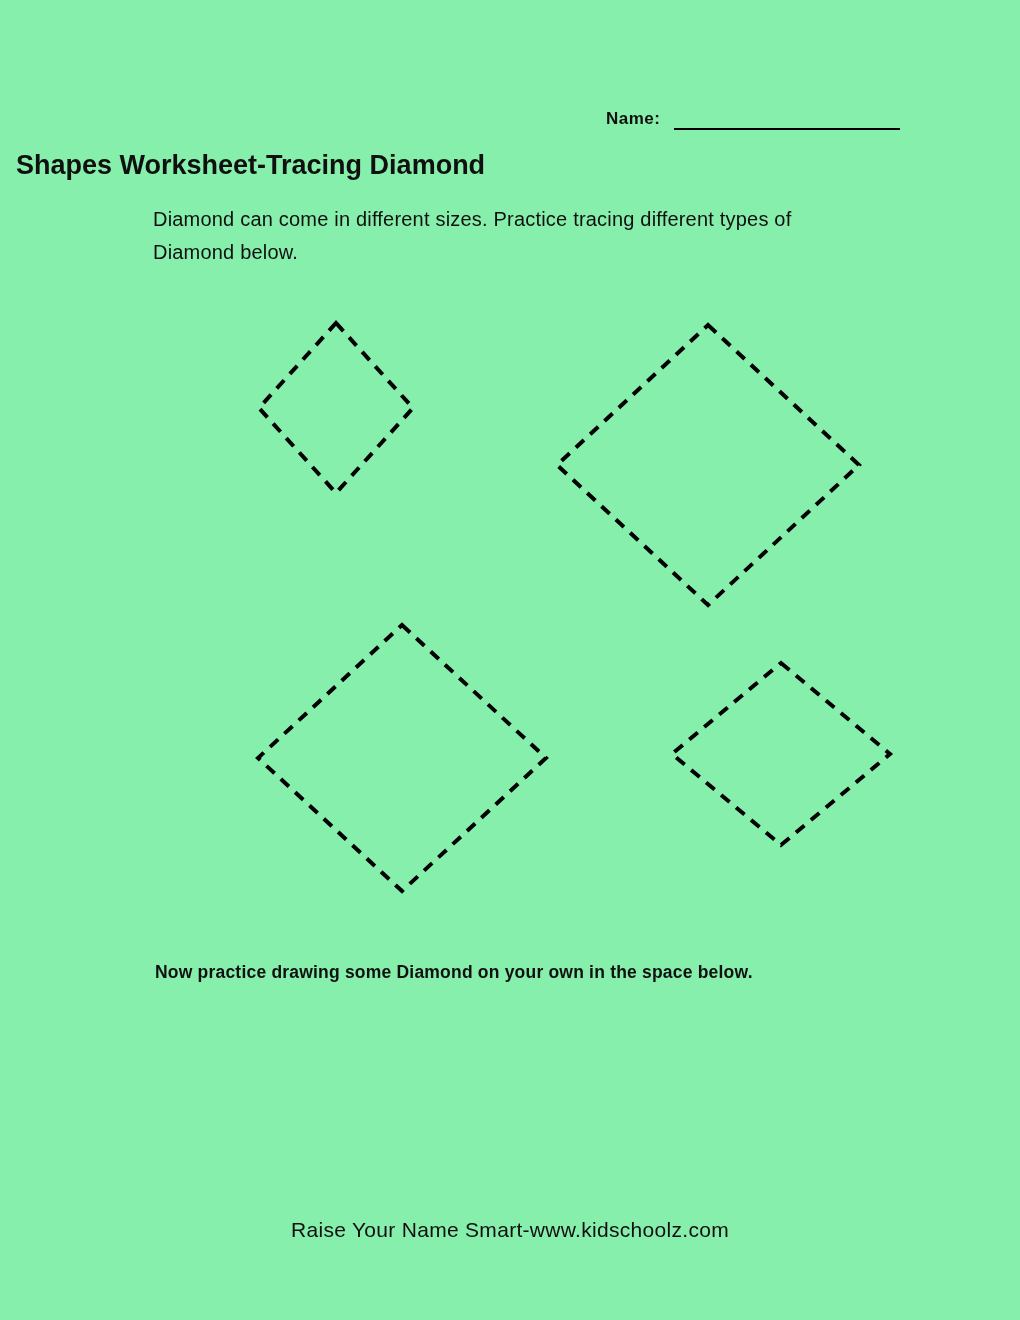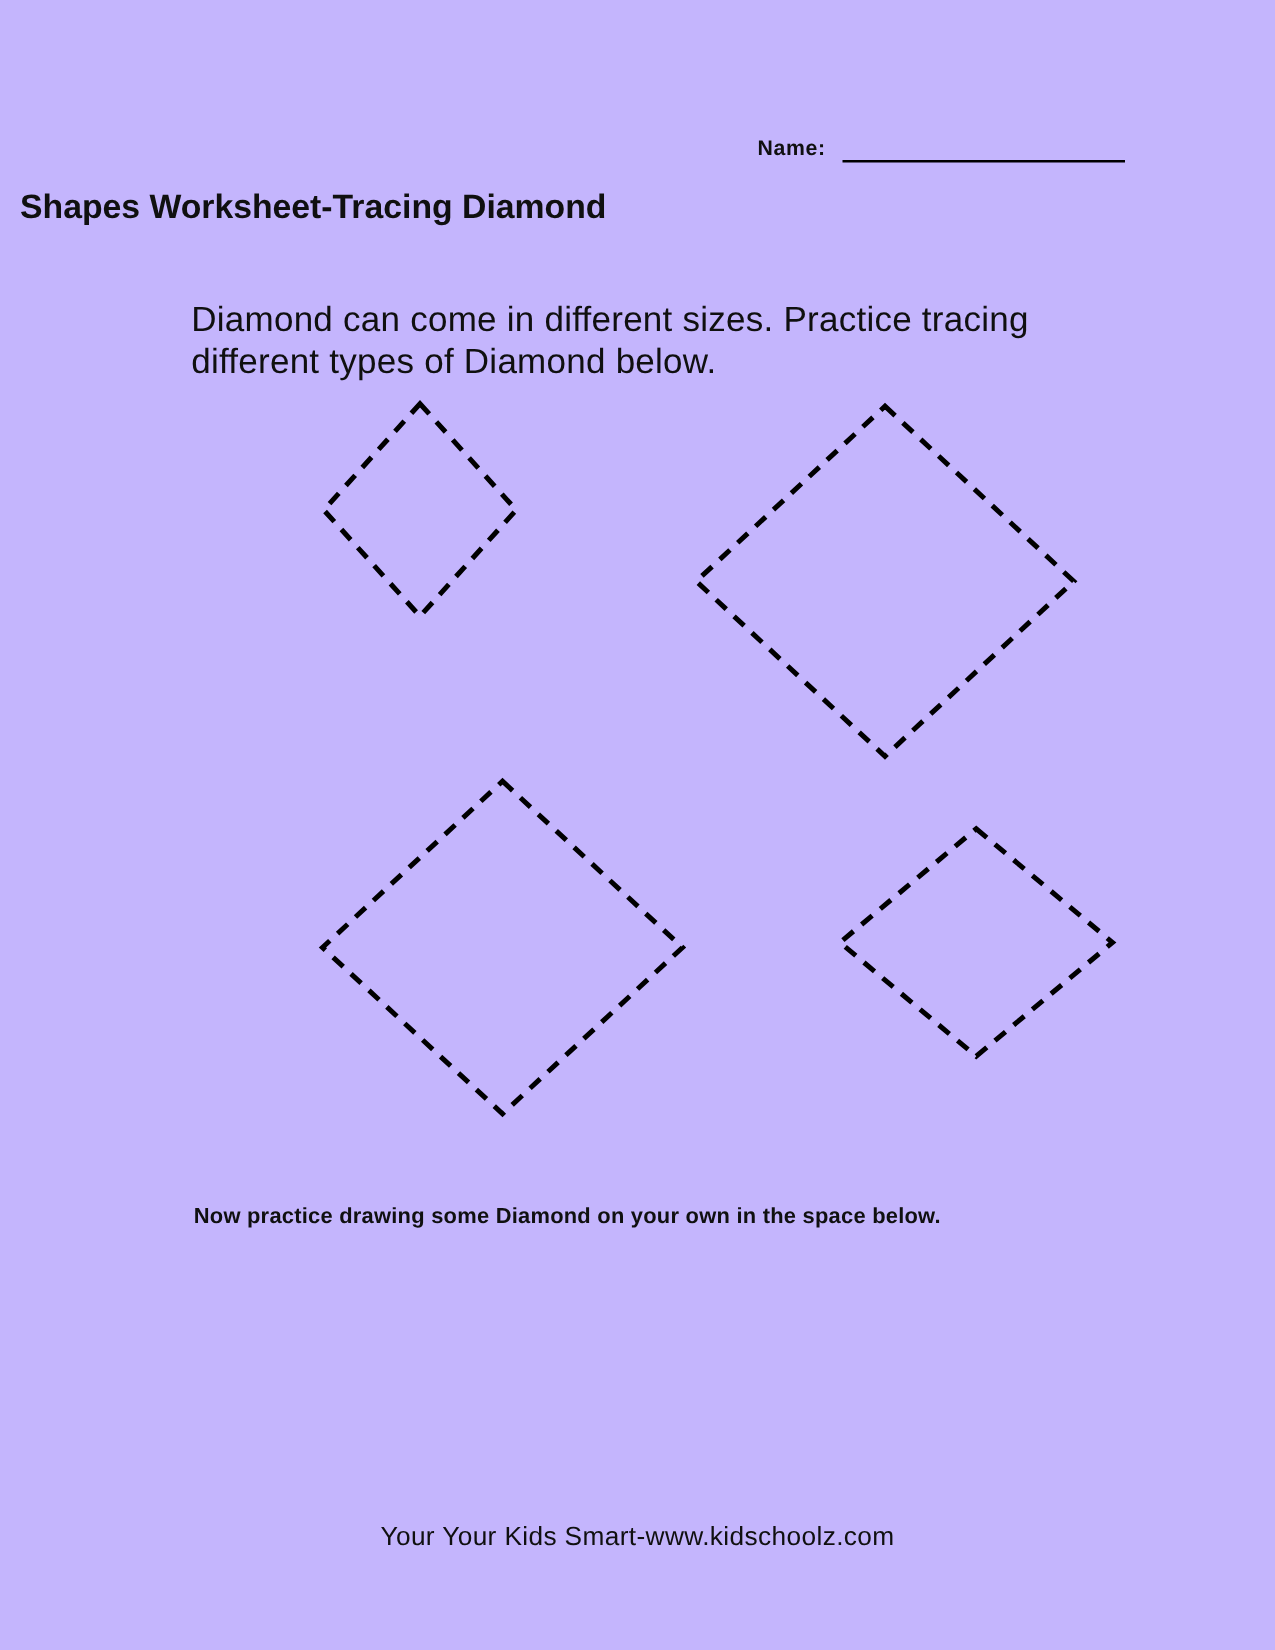--- a/index.html
+++ b/index.html
@@ -8,21 +8,21 @@
     width: 1020px;
     height: 1320px;
     position: relative;
     font-family: "Liberation Sans", "DejaVu Sans", sans-serif;
     color: #101010;
     overflow: hidden;
   }
   .page {
     position: absolute;
     inset: 0;
-    background: #c4b5fd;
+    background: #86efac;
   }
   .name-row {
     position: absolute;
     left: 606px;
     top: 108px;
     display: flex;
     align-items: flex-end;
     gap: 14px;
   }
   .name-label {
@@ -44,25 +44,24 @@
     text-align: left;
     font-size: 27px;
     font-weight: bold;
     letter-spacing: 0px;
   }
   .instructions {
     position: absolute;
     left: 153px;
     top: 203px;
     width: 672px;
-    font-size: 28px;
+    font-size: 20px;
     line-height: 33px;
     font-weight: normal;
     letter-spacing: 0.2px;
-    margin-top: 36px;
   }
   .diamonds-canvas {
     position: absolute;
     left: 0;
     top: 0;
     width: 1020px;
     height: 1320px;
     pointer-events: none;
   }
   .practice-prompt {
@@ -101,15 +100,15 @@
 
   <svg class="diamonds-canvas" viewBox="0 0 1020 1320" xmlns="http://www.w3.org/2000/svg">
       <polygon points="336,323 413,408 336,493 259,408" fill="none" stroke="#000000" stroke-width="4" stroke-dasharray="11 8.5"></polygon>
       <polygon points="708,325 859,465 708,605 557,465" fill="none" stroke="#000000" stroke-width="4" stroke-dasharray="11 8.5"></polygon>
       <polygon points="402,625 546,758 402,891 258,758" fill="none" stroke="#000000" stroke-width="4" stroke-dasharray="11 8.5"></polygon>
       <polygon points="781,663 890,754 781,845 672,754" fill="none" stroke="#000000" stroke-width="4" stroke-dasharray="11 8.5"></polygon>
     </svg>
 
   <div class="practice-prompt">Now practice drawing some Diamond on your own in the space below.</div>
 
-  <div class="footer">Your Your Kids Smart-www.kidschoolz.com</div>
+  <div class="footer">Raise Your Name Smart-www.kidschoolz.com</div>
 
 </div>
 
 </body></html>

